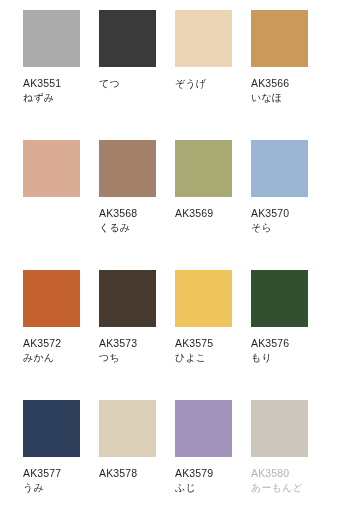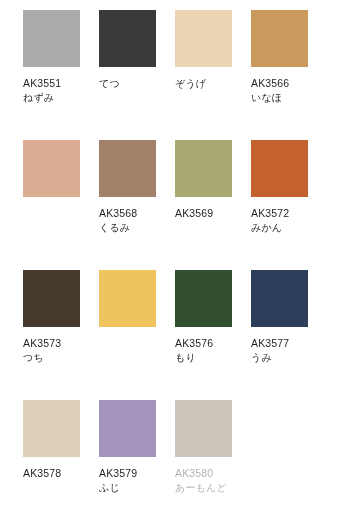--- a/index.html
+++ b/index.html
@@ -100,35 +100,46 @@
         <div class="swatch-name">くるみ</div>
       </div>
     </div>
     <div class="swatch-cell">
       <span class="swatch-chip" style="background-color: rgb(168, 169, 115);"></span>
       <div class="swatch-labels">
         <div class="swatch-code">AK3569</div>
       </div>
     </div>
     <div class="swatch-cell">
+      <span class="swatch-chip" style="background-color: rgb(155, 182, 212);"></span>
+      <div class="swatch-labels">
+        <div class="swatch-code">AK3570</div>
+        <div class="swatch-name">そら</div>
+      </div>
+    </div>
+    <div class="swatch-cell">
       <span class="swatch-chip" style="background-color: rgb(195, 98, 47);"></span>
       <div class="swatch-labels">
         <div class="swatch-code">AK3572</div>
         <div class="swatch-name">みかん</div>
       </div>
     </div>
     <div class="swatch-cell">
       <span class="swatch-chip" style="background-color: rgb(70, 58, 46);"></span>
       <div class="swatch-labels">
         <div class="swatch-code">AK3573</div>
         <div class="swatch-name">つち</div>
       </div>
     </div>
     <div class="swatch-cell">
       <span class="swatch-chip" style="background-color: rgb(239, 196, 92);"></span>
+      <div class="swatch-labels">
+        <div class="swatch-code">AK3575</div>
+        <div class="swatch-name">ひよこ</div>
+      </div>
     </div>
     <div class="swatch-cell">
       <span class="swatch-chip" style="background-color: rgb(50, 80, 47);"></span>
       <div class="swatch-labels">
         <div class="swatch-code">AK3576</div>
         <div class="swatch-name">もり</div>
       </div>
     </div>
     <div class="swatch-cell">
       <span class="swatch-chip" style="background-color: rgb(44, 62, 90);"></span>

